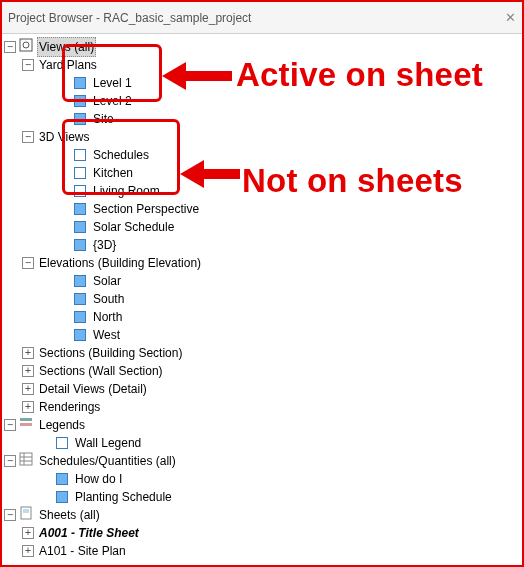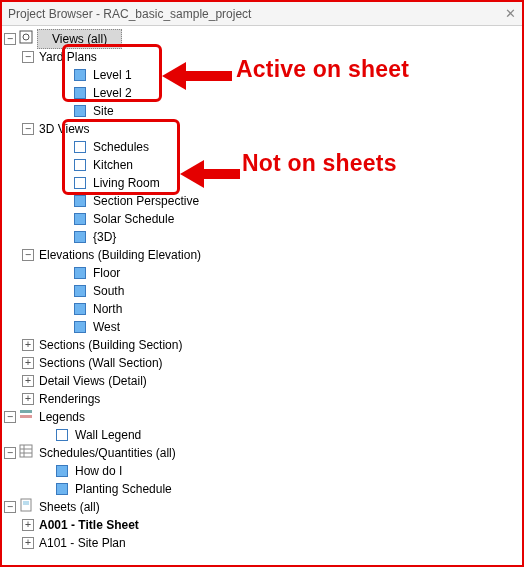--- a/index.html
+++ b/index.html
@@ -7,21 +7,21 @@
     font-family: "Segoe UI", Tahoma, sans-serif;
     font-size: 12px;
     background: #fff;
     width: 524px;
     height: 567px;
     border: 2px solid #e40000;
     position: relative;
     overflow: hidden;
   }
   .titlebar {
-    height: 24px;
+    height: 32px;
     background: #f5f5f5;
     border-bottom: 1px solid #d0d0d0;
     display: flex;
     align-items: center;
     padding: 0 6px;
     color: #555;
     font-size: 12px;
   }
   .titlebar .spacer { flex: 1; }
   .close-x { color: #888; font-size: 13px; cursor: pointer; font-family: Arial; }
@@ -36,41 +36,41 @@
     font-family: monospace; cursor: pointer;
   }
   .exp.blank { border: none; background: transparent; }
   .ic { width: 14px; height: 14px; flex: 0 0 14px; margin-right: 4px; display:inline-flex; align-items:center; justify-content:center; }
   .sq {
     width: 12px; height: 12px; border: 1px solid #3a7abf;
     background: #fff;
   }
   .sq.filled { background: #6db4f0; }
   .label { padding: 0 2px; cursor: default; }
-  .label.sel { background: #d8d8d8; border: 1px dotted #888; padding: 0 14px; }
-  .label.bold { font-weight: 700; }
+  .label.sel { background: #d8d8d8; border: 1px dotted #888; padding: 0 1px; }
+  .label.bold { font-weight: 700; font-style: italic; }
   .hi-box {
     position: absolute; border: 3px solid #e40000; border-radius: 6px;
     pointer-events: none;
   }
   .arrow {
     position: absolute; pointer-events: none;
   }
   .arrow .shaft {
     position: absolute; height: 10px; background: #e40000;
   }
   .arrow .head {
     position: absolute; width: 0; height: 0;
     border-top: 14px solid transparent;
     border-bottom: 14px solid transparent;
     border-right: 24px solid #e40000;
   }
   .callout {
     position: absolute; color: #e40000; font-weight: 800;
-    font-size: 23px; font-family: Arial, sans-serif;
+    font-size: 33px; font-family: Arial, sans-serif;
     pointer-events: none; letter-spacing: 0.2px;
   }
   
   .cat-ic { width:14px; height:14px; flex:0 0 14px; margin-right:4px; }
 </style>
 </head>
 <body>
 
 <div class="titlebar">
   <span>Project Browser - RAC_basic_sample_project</span>
@@ -193,21 +193,21 @@
       <span class="label">Elevations (Building Elevation)</span>
     </div>
     <div class="node">
       <span class="ind"></span>
       <span class="ind"></span>
       <span class="ind"></span>
       <span class="exp blank"></span>
       <span class="ic">
         <span class="sq filled"></span>
       </span>
-      <span class="label">Floor</span>
+      <span class="label">Solar</span>
     </div>
     <div class="node">
       <span class="ind"></span>
       <span class="ind"></span>
       <span class="ind"></span>
       <span class="exp blank"></span>
       <span class="ic">
         <span class="sq filled"></span>
       </span>
       <span class="label">South</span>
@@ -323,13 +323,13 @@
 <div class="arrow" style="left:160px; top:60px; width:70px; height:28px;">
   <div class="head" style="left:0; top:0;"></div>
   <div class="shaft" style="left:22px; top:9px; width:48px;"></div>
 </div>
 <div class="arrow" style="left:178px; top:158px; width:60px; height:28px;">
   <div class="head" style="left:0; top:0;"></div>
   <div class="shaft" style="left:22px; top:9px; width:38px;"></div>
 </div>
 
 <div class="callout" style="left:234px; top:54px;">Active on sheet</div>
-<div class="callout" style="left:240px; top:148px;">Not on sheets</div>
+<div class="callout" style="left:240px; top:160px;">Not on sheets</div>
 
 </body></html>

